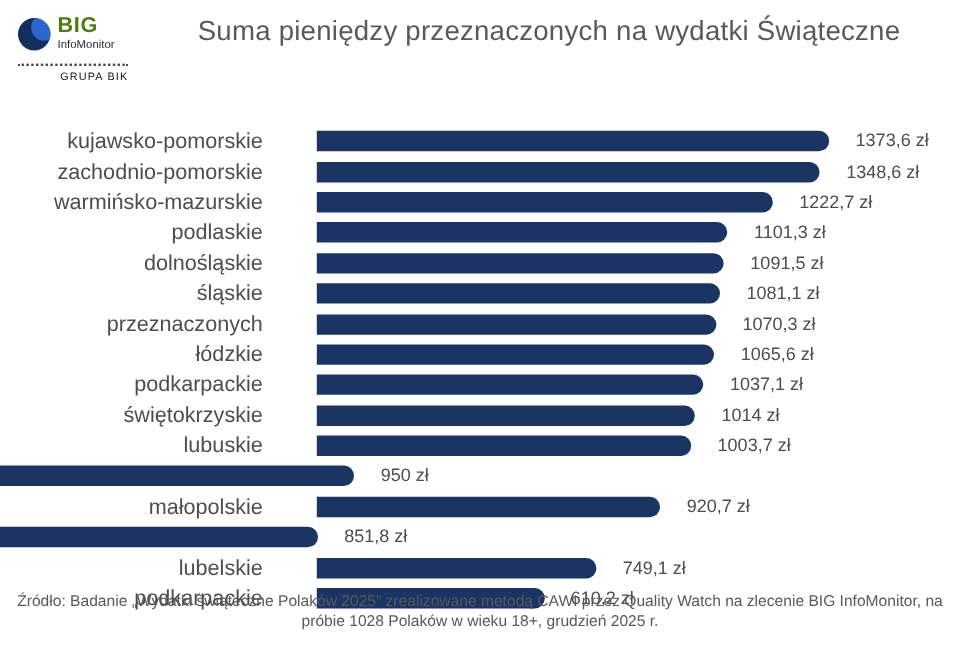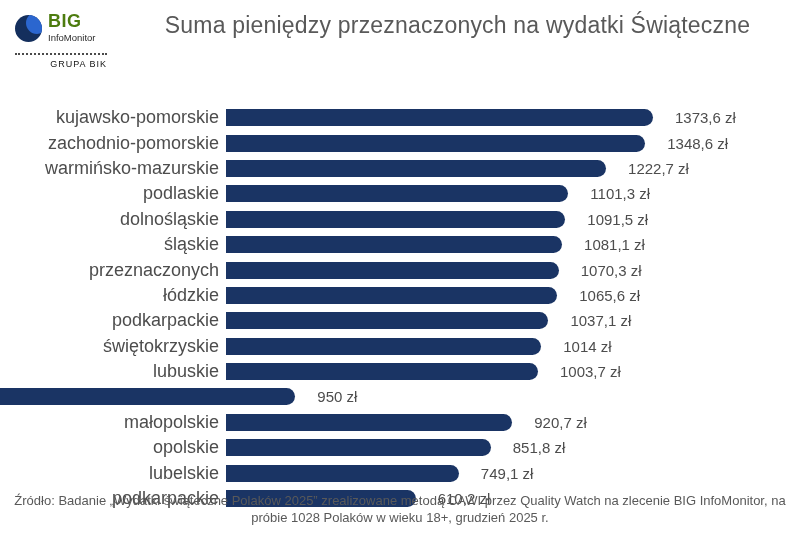--- a/index.html
+++ b/index.html
@@ -31,21 +31,21 @@
   .logo-grupa { width: 92px; text-align: right; font-size: 9px; font-weight: 400; letter-spacing: 1px; color: #141414; margin-top: 4px; }
 
   .page-title {
     flex: 1; margin-left: 10px; 
     font-size: 23px; color: #595959; text-align: center; letter-spacing: .2px;
     white-space: nowrap;
   }
 
   
   .chart { position: absolute; top: 105px; left: 0; right: 0; }
-  .bar-row { display: flex; align-items: center; height: 25.4px; }
+  .bar-row { display: flex; align-items: center; height: 25.4px; gap: 38px; }
   .cat-label {
     width: 226px; flex: 0 0 auto; text-align: right;
     font-size: 18px; color: #4d4d4d; padding-right: 7px; box-sizing: border-box;
     white-space: nowrap;
   }
   .bar-track { flex: 1; display: flex; align-items: center; }
   .bar {
     height: 17px; border-radius: 0 9px 9px 0;
     background: #1a3464;
   }
@@ -160,21 +160,20 @@
     </div>
   </div>
     <div class="bar-row">
     <div class="cat-label">małopolskie</div>
     <div class="bar-track">
       <div class="bar" style="width: 286.211px; background: rgb(26, 52, 100);"></div>
       <div class="val-label">920,7 zł</div>
     </div>
   </div>
     <div class="bar-row">
-    <div class="cat-label">opolskie</div>
     <div class="bar-track">
       <div class="bar" style="width: 264.792px; background: rgb(26, 52, 100);"></div>
       <div class="val-label">851,8 zł</div>
     </div>
   </div>
     <div class="bar-row">
     <div class="cat-label">lubelskie</div>
     <div class="bar-track">
       <div class="bar" style="width: 232.867px; background: rgb(26, 52, 100);"></div>
       <div class="val-label">749,1 zł</div>

